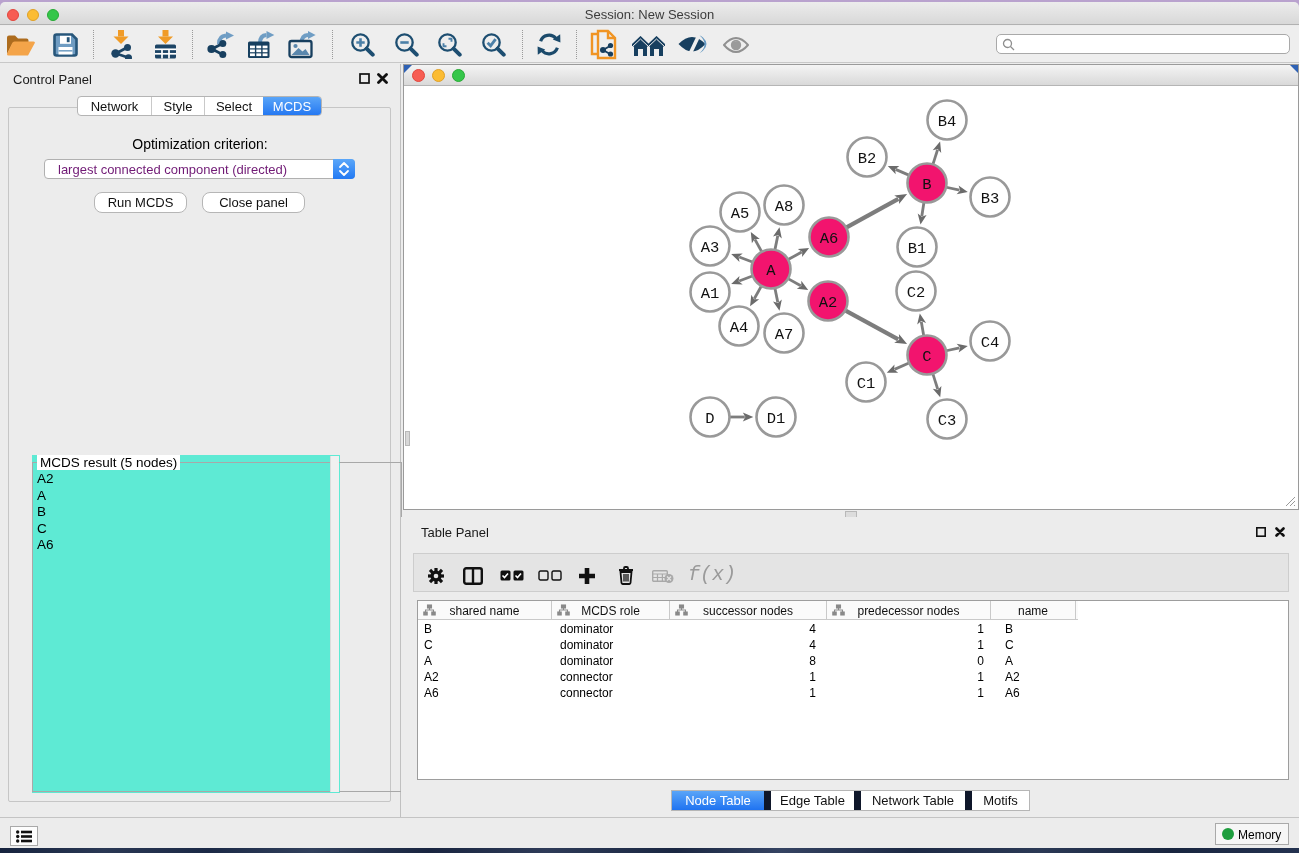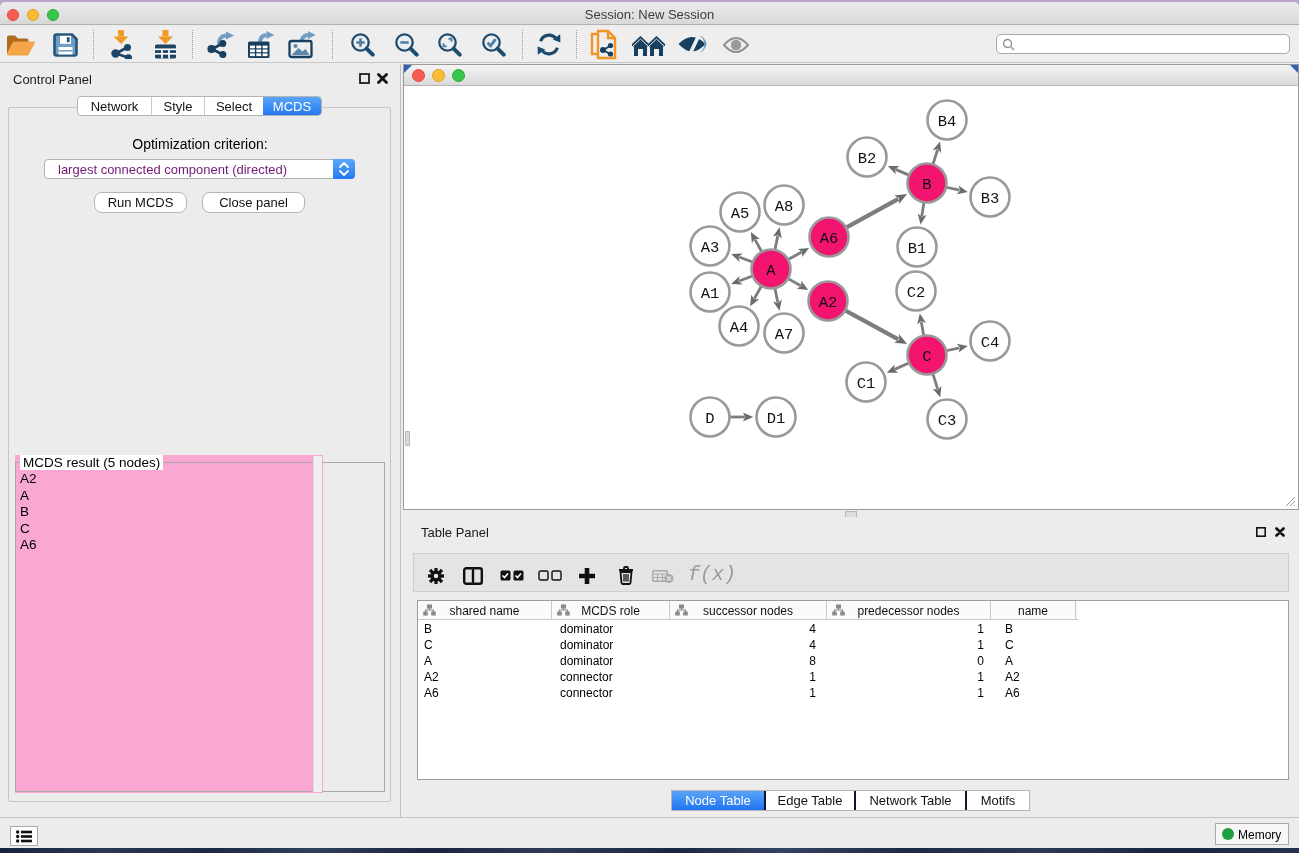--- a/index.html
+++ b/index.html
@@ -26,21 +26,21 @@
 #cp-tabs { position:absolute; left:77px; top:32px; height:20px; display:flex; z-index:5;
   border:1px solid #b4b4b4; border-radius:4px; overflow:hidden; background:#fff; }
 #cp-tabs .tab { font-size:13px; color:#111; padding:2px 0 0 0; text-align:center; height:20px; border-left:1px solid #c9c9c9; }
 #cp-tabs .tab:first-child { border-left:none; }
 #cp-tabs .tab.sel { background:linear-gradient(#5aa5f8,#1f73f1); color:#fff; border-left:none; }
 .lbl-center { position:absolute; width:100%; text-align:center; }
 #combo { position:absolute; left:44px; top:95px; width:311px; height:20px; background:#fff; border:1px solid #b0b0b0; border-radius:4px; font-size:13px; }
 #combo .txt { position:absolute; left:13px; top:2px; color:#701a75; }
 #combo .btn { position:absolute; right:-1px; top:-1px; width:22px; height:20px; background:linear-gradient(#5ba7f9,#2279f3); border-radius:0 4px 4px 0; }
 .pushbtn { position:absolute; height:21px; background:#fff; border:1px solid #b6b6b6; border-radius:8px; font-size:13px; color:#111; text-align:center; padding-top:2px; }
-#fieldset { position:absolute; left:15px; top:391px; width:308px; height:338px; background:#f9a8d4; }
+#fieldset { position:absolute; left:32px; top:391px; width:308px; height:338px; background:#5eead4; }
 #fieldset .bord { position:absolute; left:0; top:7px; width:370px; height:330px; border:1px solid #a8a8a8; }
 #fieldset .legend { position:absolute; left:5px; top:0px; background:#fff; padding:0 3px; font-size:13.5px; color:#000; }
 #fieldset .vsb { position:absolute; right:1px; top:1px; width:9px; height:336px; background:#f0f0f0; border-left:1px solid #dcdcdc; }
 #fieldset .list { position:absolute; left:2px; top:16px; }
 #fieldset .list div { font-size:13.5px; color:#000; padding-left:3px; height:16.5px; }
 
 #netwin { position:absolute; left:403px; top:64px; width:896px; height:446px; background:#fff; border:1px solid #9a9a9a; }
 #nw-title { position:absolute; left:0; top:0; width:894px; height:21px; background:linear-gradient(#f4f4f4,#d9d9d9); border-bottom:1px solid #b5b5b5; border-radius:4px 4px 0 0; }
 #nw-title .t1 { left:8px; top:4px; width:13px; height:13px; background:#f75d53; border:0.5px solid #e2463d; }
 #nw-title .t2 { left:28px; top:4px; width:13px; height:13px; background:#fbbc33; border:0.5px solid #e0a026; }
@@ -51,21 +51,21 @@
 #tpanel .hdr { position:absolute; left:20px; top:8px; font-size:13px; color:#1a1a1a; }
 #t-toolbar { position:absolute; left:12px; top:36px; width:876px; height:39px; background:#e4e4e4; border:1px solid #cdcdcd; }
 #t-table { position:absolute; left:16px; top:83px; width:872px; height:180px; background:#fff; border:1px solid #9d9d9d; }
 #t-head { position:absolute; left:0; top:0; width:660px; height:19px; background:#fafafa; border-bottom:1px solid #c9c9c9; }
 #t-head .cell { position:absolute; top:0; height:19px; border-right:1px solid #c9c9c9; font-size:12px; text-align:center; padding-top:3px; color:#111; }
 #t-head .cell .sic { position:absolute; left:5px; top:3px; }
 #t-head .cell svg { display:inline; }
 .trow { position:absolute; width:100%; height:16px; font-size:12px; color:#000; }
 .trow span { position:absolute; }
 #t-tabs { position:absolute; left:270px; top:273px; height:21px; display:flex; border:1px solid #b6b6b6; border-radius:0; background:#fff; overflow:hidden; }
-#t-tabs .tab { font-size:13px; color:#111; text-align:center; padding-top:2px; border-left:2px solid #0f172a; }
+#t-tabs .tab { font-size:13px; color:#111; text-align:center; padding-top:2px; border-left:7px solid #0f172a; }
 #t-tabs .tab:first-child { border-left:none; }
 #t-tabs .tab.sel { background:linear-gradient(#5aa5f8,#1f73f1); color:#fff; }
 
 #statusbar { position:absolute; left:0; top:817px; width:1299px; height:31px; background:#ececec; border-top:1px solid #c4c4c4; }
 #listbtn { position:absolute; left:10px; top:8px; width:28px; height:20px; background:#fdfdfd; border:1px solid #a9a9a9; }
 #membtn { position:absolute; right:10px; top:5px; width:74px; height:22px; background:#f6f6f6; border:1px solid #a9a9a9; font-size:12px; }
 #darkstrip { position:absolute; left:0; top:848px; width:1299px; height:5px; background:linear-gradient(90deg,#16233e,#2a3854 8%,#1b2946 16%,#31405c 24%,#192540 33%,#2e3b58 42%,#1a2742 52%,#354362 60%,#1d2a45 70%,#2b3955 80%,#18253f 90%,#243250); }
 svg { display:block; }
 </style>
 </head>

